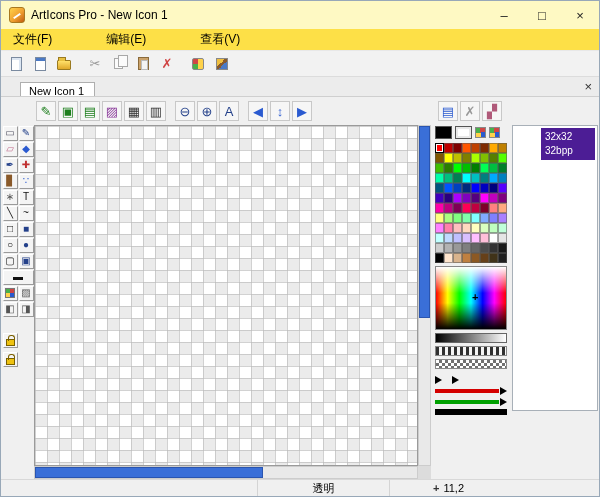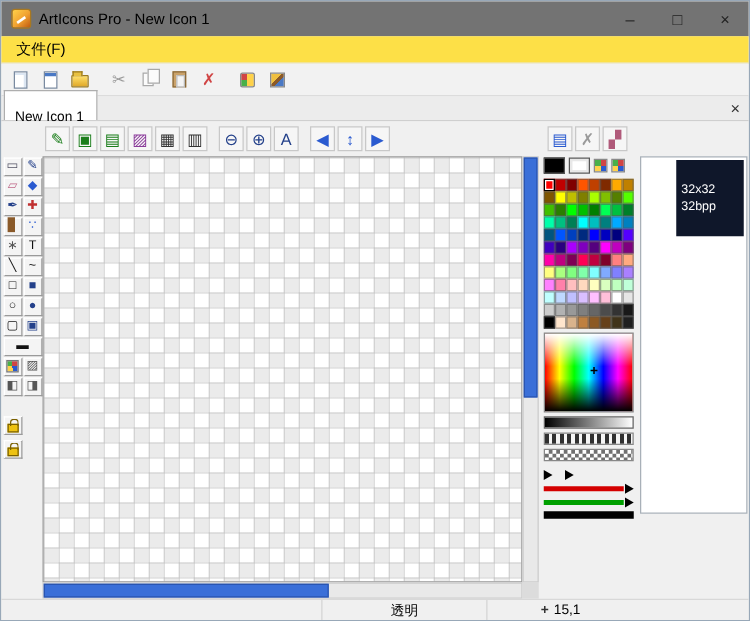--- a/index.html
+++ b/index.html
@@ -1,40 +1,40 @@
 <!DOCTYPE html>
 <html><head>
 <meta charset="utf-8">
 <style>
   * { box-sizing: border-box; margin: 0; padding: 0; }
   html,body { width:600px; height:497px; }
   body { font-family:"Liberation Sans", sans-serif; font-size:12px; background:#e8e8e8; color:#000; }
   .window { position:relative; width:600px; height:497px; border:1px solid #98a8b8; background:#f0f0f0; overflow:hidden; }
 
   
-  .titlebar { position:absolute; left:0; top:0; width:598px; height:28px; background:#737373; display:flex; align-items:center; }
+  .titlebar { position:absolute; left:0; top:0; width:598px; height:28px; background:#fef9c3; display:flex; align-items:center; }
   .app-icon { width:16px; height:16px; margin:0 6px 0 8px; border-radius:3px;
     background:linear-gradient(135deg,#ffd24a 0%,#f0a030 55%,#c05a10 100%); border:1px solid #a87820; position:relative; }
   .app-icon::after { content:""; position:absolute; left:3px; top:7px; width:8px; height:2px; background:#fff; transform:rotate(-35deg); }
   .title-text { font-size:12px; }
   .win-buttons { margin-left:auto; display:flex; height:100%; }
   .win-btn { width:38px; height:100%; display:flex; align-items:center; justify-content:center; font-size:13px; color:#222; }
 
   
   .menubar { position:absolute; left:0; top:28px; width:598px; height:22px; background:#fde047; display:flex; align-items:center; padding-left:4px; border-bottom:1px solid #e8e8e8;gap:38px; }
   .menu-item { padding:3px 8px; font-size:12px; }
 
   
   .toolbar { position:absolute; left:0; top:50px; width:598px; height:26px; background:#f2f2f2; border-bottom:1px solid #dcdcdc; display:flex; align-items:center; padding-left:3px; }
   .tb-btn { width:22px; height:22px; margin:0 1px; display:flex; align-items:center; justify-content:center; border:1px solid transparent; }
   .sep { display:inline-block; width:7px; height:18px; }
 
   
   .tabbar { position:absolute; left:0; top:76px; width:598px; height:20px; background:#ececec; border-bottom:1px solid #cfcfcf; display:flex; align-items:flex-end; }
-  .tab { height:24px; background:#ffffff; border:1px solid #aeaeae; border-bottom:none; padding:15px 10px 0 8px; font-size:11px; margin-left:2px; }
+  .tab { height:14px; background:#ffffff; border:1px solid #aeaeae; border-bottom:none; padding:2px 10px 0 8px; font-size:11px; margin-left:19px; }
   .tab-close { margin-left:auto; padding:0 7px 2px 7px; font-size:13px; color:#333; }
 
   
   .main { position:absolute; left:0; top:96px; width:598px; height:382px; background:#f0f0f0; }
 
   
   .draw-toolbar { position:absolute; left:34px; top:2px; height:24px; display:flex; align-items:center; }
   .dt-btn { width:20px; height:20px; margin:0 1px; display:flex; align-items:center; justify-content:center; border:1px solid #c8c8c8; background:#f6f6f6; }
   .mini-toolbar { position:absolute; left:436px; top:2px; height:24px; display:flex; align-items:center; }
   .glyph { font-size:13px; line-height:1; display:inline-flex; align-items:center; justify-content:center; }
@@ -85,21 +85,21 @@
   .channel-row { display:flex; align-items:center; }
   .bar-red { width:64px; height:4px; background:#d40000; }
   .bar-green { width:64px; height:4px; background:#00a000; }
   .bar-black { width:72px; height:6px; background:#000; }
   .thumb-tri { width:0; height:0; border-top:4px solid transparent; border-bottom:4px solid transparent; border-left:7px solid #000; margin-left:1px; }
 
   
   .image-list { position:absolute; left:511px; top:28px; width:86px; height:286px; background:#ffffff; border:1px solid #a8b0b8; }
   .image-item { display:flex; margin:2px; }
   .image-thumb { width:26px; height:32px; }
-  .image-label { flex:1; background:#0f172a; color:#fff; font-size:10px; padding:17px 4px; line-height:1.35; }
+  .image-label { flex:1; background:#4c1d95; color:#fff; font-size:10px; padding:2px 4px; line-height:1.35; }
 
   
   .statusbar { position:absolute; left:0; top:478px; width:598px; height:17px; background:#f0f0f0; border-top:1px solid #d8d8d8; display:flex; align-items:center; font-size:11px; }
   .sb-sec { height:100%; display:flex; align-items:center; justify-content:center; border-left:1px solid #d4d4d4; gap:4px; }
   .sb-sec:first-child { border-left:none; }
   .sb-1 { flex:0 0 256px; }
   .sb-2 { flex:0 0 132px; }
   .sb-3 { flex:0 0 118px; }
   .sb-4 { flex:1 1 auto; }
   .cross-icon { font-weight:bold; font-size:11px; color:#333; }
@@ -129,20 +129,22 @@
     <span class="title-text">ArtIcons Pro - New Icon 1</span>
     <span class="win-buttons">
       <span class="win-btn">–</span>
       <span class="win-btn">□</span>
       <span class="win-btn">×</span>
     </span>
   </div>
 
   <div class="menubar">
       <span class="menu-item">文件(F)</span>
+      <span class="menu-item">编辑(E)</span>
+      <span class="menu-item">查看(V)</span>
     </div>
 
   <div class="toolbar">
       <div class="tb-btn">
         <span class="glyph ic-page"></span>
       </div>
       <div class="tb-btn">
         <span class="glyph ic-page ic-page-blue"></span>
       </div>
       <div class="tb-btn">
@@ -460,17 +462,17 @@
 
   </div>
 
   <div class="statusbar">
     <div class="sb-sec sb-1"></div>
     <div class="sb-sec sb-2">
       <span>透明</span>
     </div>
     <div class="sb-sec sb-3">
       <span class="cross-icon">+</span>
-      <span>15,1</span>
+      <span>11,2</span>
     </div>
   </div>
 
 </div>
 
 </body></html>

